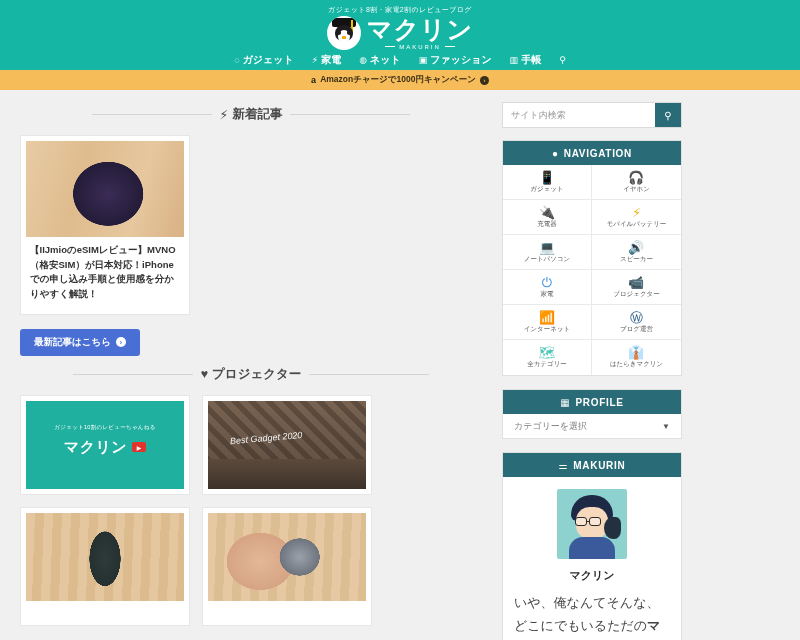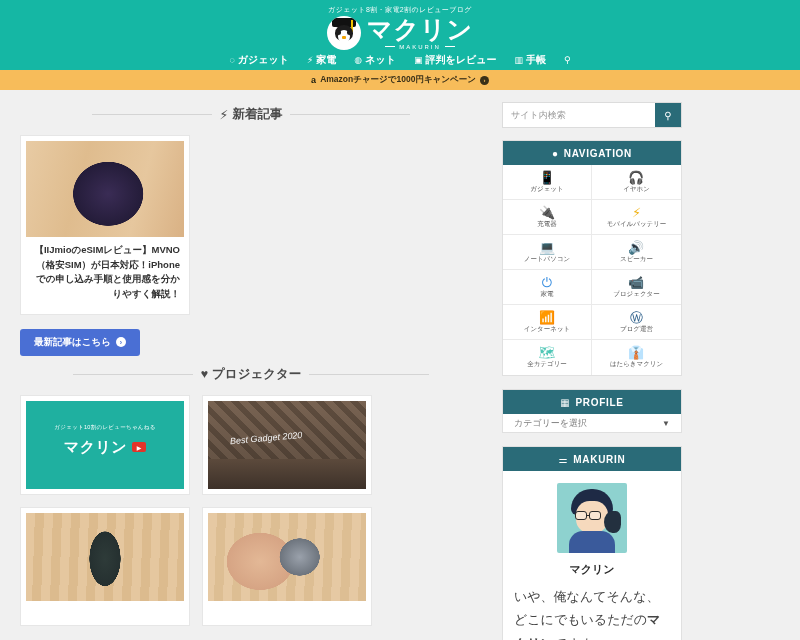--- a/index.html
+++ b/index.html
@@ -127,21 +127,21 @@
   
   .card-grid { display: flex; gap: 12px; }
   .card {
     width: 170px; background: #fff;
     border: 1px solid #e6e6e6;
     padding: 5px 5px 4px;
   }
   .card .thumb { width: 100%; height: 96px; display: block; }
   .card .ctitle {
     font-size: 9.5px; line-height: 1.55; color: #333;
-    padding: 6px 4px 8px; font-weight: 600; text-align: right;
+    padding: 6px 4px 8px; font-weight: 600;
   }
   .card-tall { min-height: 165px; }
 
   .btn-row { display: flex; justify-content: flex-start; margin: 14px 0 10px; }
   .btn-latest {
     background: #4a6fd4; color: #fff; border: none;
     font-size: 9.5px; font-weight: 700;
     padding: 7px 14px; border-radius: 3px;
     display: inline-flex; align-items: center; gap: 5px;
     cursor: pointer;
@@ -197,21 +197,21 @@
     display: flex; flex-direction: column;
     align-items: center; justify-content: center; gap: 1px;
     cursor: pointer;
   }
   .nav-cell:nth-child(odd) { border-right: 1px solid #eaeaea; }
   .nav-cell:nth-last-child(1), .nav-cell:nth-last-child(2) { border-bottom: none; }
   .nav-cell .gi { font-size: 13px; line-height: 1; }
   .nav-cell .gl { font-size: 6.5px; color: #555; }
 
   .cat-select {
-    height: 18px; display: flex; align-items: center;
+    height: 24px; display: flex; align-items: center;
     justify-content: space-between; padding: 0 11px;
     font-size: 9px; color: #7d7d7d; cursor: pointer;
   }
   .cat-select .chev { color: #555; font-size: 8px; }
 
   .profile-body { padding: 12px 11px 10px; }
   .avatar {
     width: 70px; height: 70px; margin: 0 auto;
     border-radius: 2px; position: relative; overflow: hidden;
     background: #8ed2cf;
@@ -344,21 +344,21 @@
     <a href="#">
       <span class="ni">⚡</span>
       <span>家電</span>
     </a>
     <a href="#">
       <span class="ni">◍</span>
       <span>ネット</span>
     </a>
     <a href="#">
       <span class="ni">▣</span>
-      <span>評判をレビュー</span>
+      <span>ファッション</span>
     </a>
     <a href="#">
       <span class="ni">▥</span>
       <span>手帳</span>
     </a>
     <a href="#">
       <span class="ni">⚲</span>
     </a>
   </nav>
 </header>

